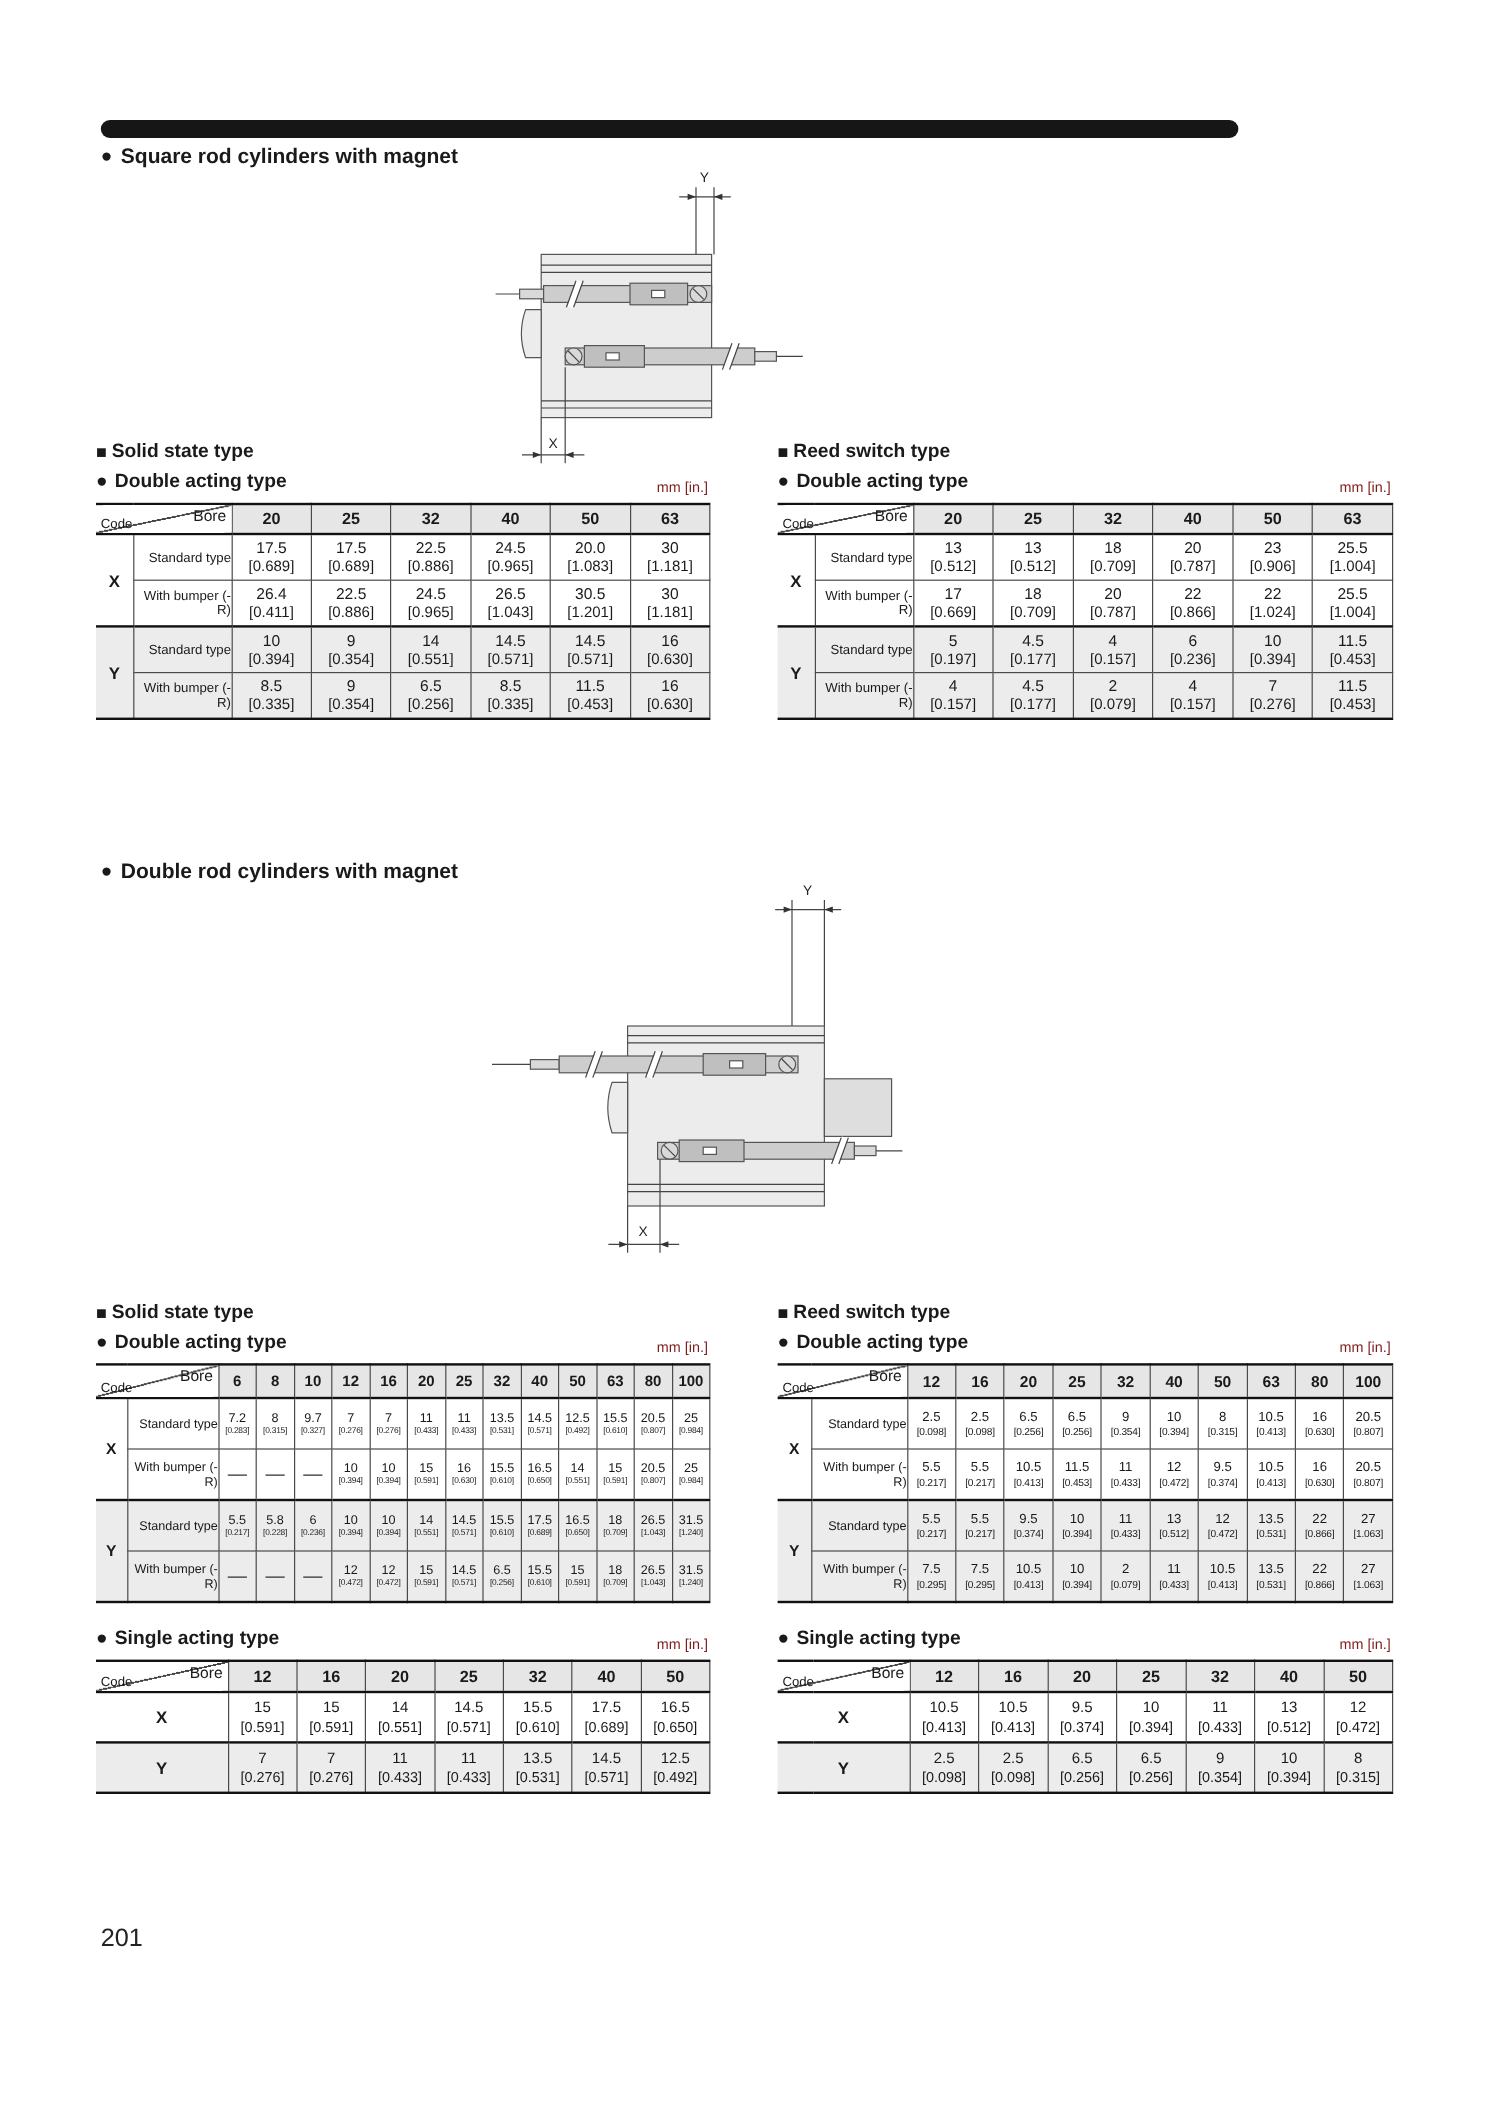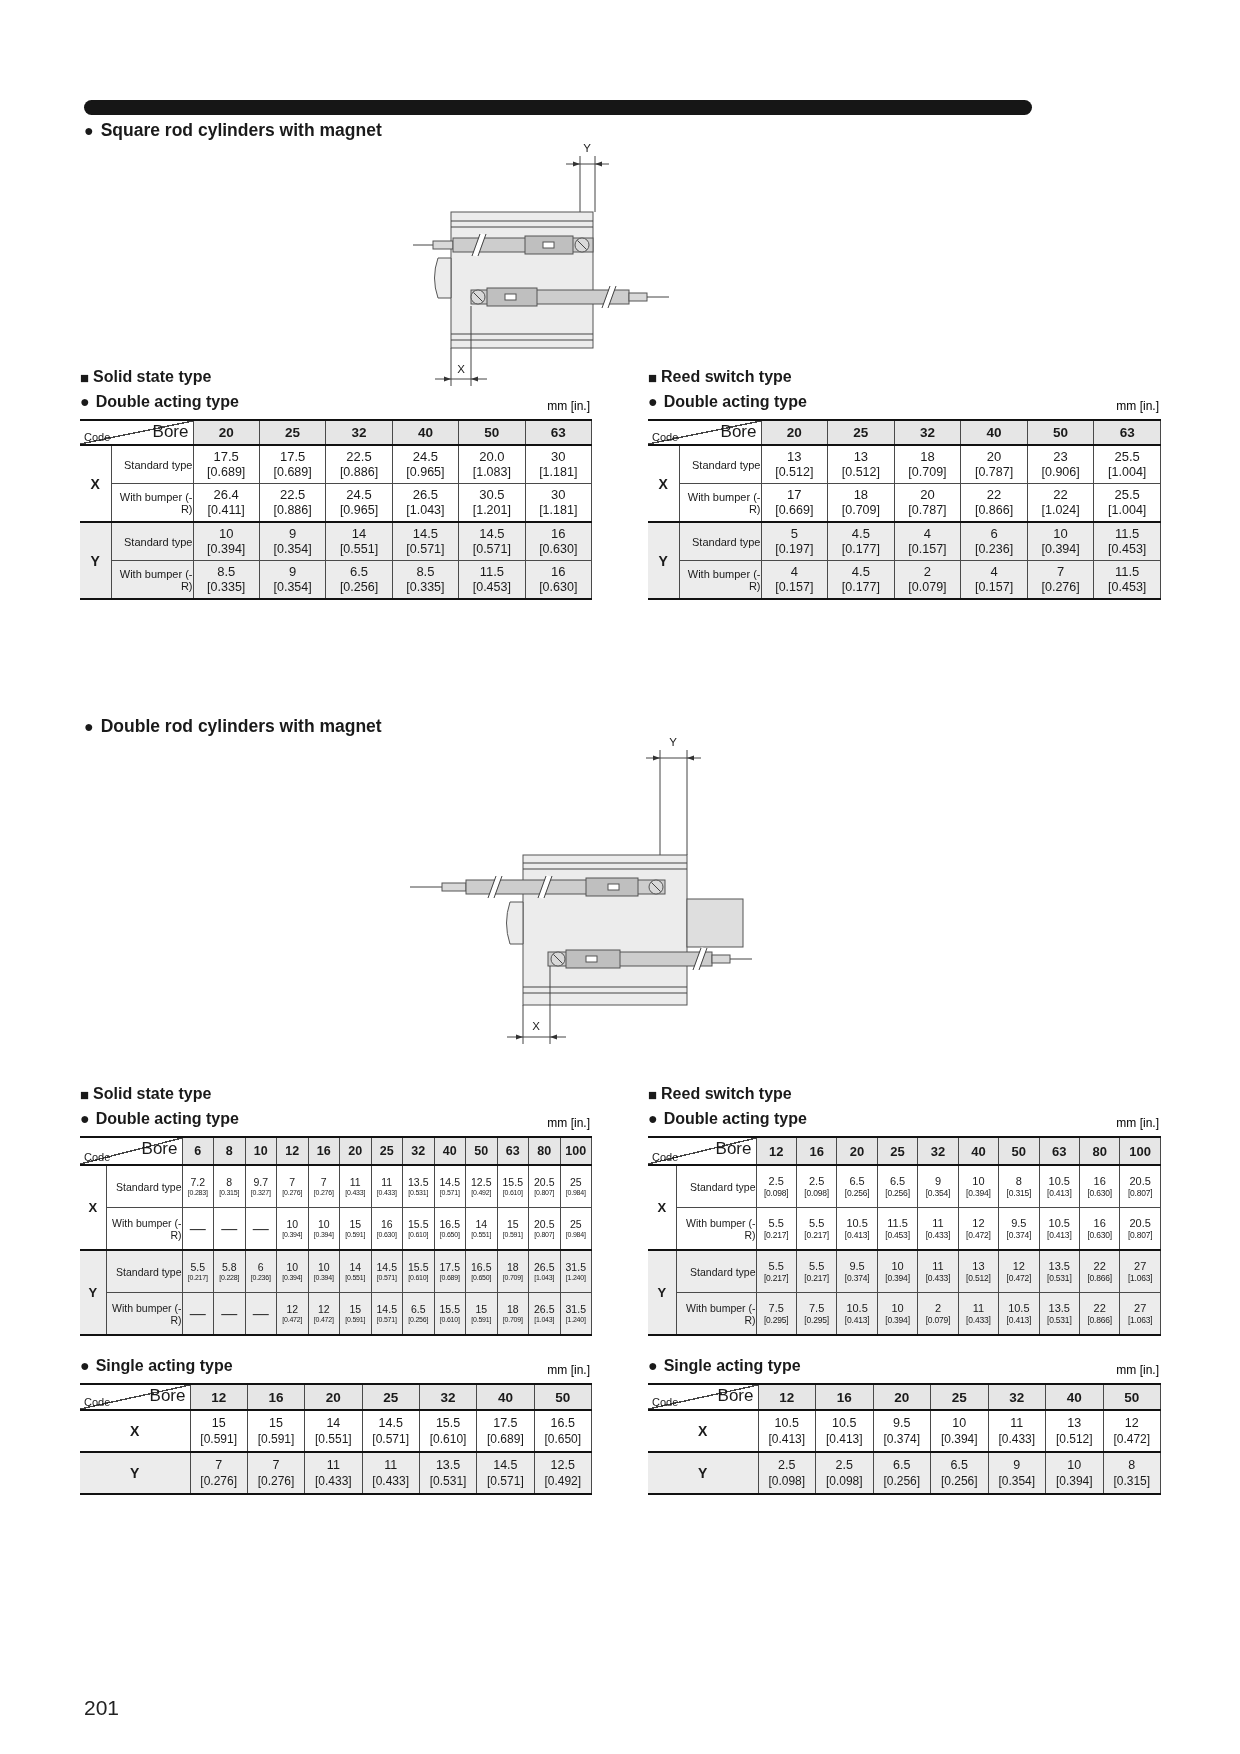--- a/index.html
+++ b/index.html
@@ -6,29 +6,29 @@
   body{width:1240px;height:1754px;position:relative;font-family:"Liberation Sans",sans-serif;color:#1a1a1a;}
   .abs{position:absolute;}
   .topbar{position:absolute;left:84px;top:100px;width:948px;height:15px;background:#161616;border-radius:8px;}
   .main-heading{position:absolute;display:flex;align-items:center;gap:7px;font-weight:bold;font-size:17.5px;}
   .b-circle{font-size:16px;line-height:1;}
   .b-square{font-size:15px;line-height:1;}
   .col-block{position:absolute;}
   .type-heading{display:flex;align-items:center;gap:4px;font-weight:bold;font-size:16px;margin-bottom:7px;}
   .acting-row{position:relative;margin-bottom:6px;height:20px;}
   .acting-heading{display:flex;align-items:center;gap:6px;font-weight:bold;font-size:16px;}
-  .unit{position:absolute;right:2px;bottom:0;font-size:12px;font-weight:normal;color:#000000;}
+  .unit{position:absolute;right:2px;bottom:0;font-size:12px;font-weight:normal;color:#7f1d1d;}
   table.tbl{border-collapse:collapse;table-layout:fixed;width:100%;border-top:2.5px solid #111;border-bottom:2.5px solid #111;}
   .tbl th,.tbl td{border:1px solid #4a4a4a;padding:0;text-align:center;vertical-align:middle;}
   .tbl tr>*:first-child{border-left:none;}
   .tbl thead th{background:#e6e6e6;border-bottom:2px solid #111;}
   .tbl th.corner{background:#fff;position:relative;font-weight:normal;
     background-image:linear-gradient(to bottom right,transparent calc(50% - 0.7px),#444 calc(50% - 0.7px),#444 calc(50% + 0.7px),transparent calc(50% + 0.7px));}
   .tbl th.corner .code{position:absolute;left:4px;bottom:1px;font-size:11px;}
-  .tbl th.corner .bore{position:absolute;right:4px;top:1px;font-size:17px;}
+  .tbl th.corner .bore{position:absolute;right:4px;top:1px;font-size:13px;}
   .tbl td.axis{font-weight:bold;background:#fff;}
   .tbl tr.shade td{background:#ececec;}
   .tbl td.rlabel{text-align:right;padding-left:4px;font-size:11px;background:#fff;}
   .tbl tr.shade td.rlabel,.tbl tr.shade td.axis{background:#ececec;}
   .tbl tbody tr.gstart td{border-top:2px solid #111;}
   .tbl td .mm{line-height:1.25;}
   .tbl td .in{line-height:1.2;}
   .tbl td.dash{color:#333;}
   
   .v6 col.c-code{width:31px}.v6 col.c-label{width:82px}
@@ -49,21 +49,21 @@
   .v10 tbody td{height:41px}
   .v10 td.axis{font-size:13px}
   .v10 td.rlabel{font-size:10.5px}
   .v10 td .mm{font-size:11px}.v10 td .in{font-size:8.5px;letter-spacing:-0.2px}
   
   .v7 col.c-code{width:30px}.v7 col.c-label{width:80px}
   .v7 thead th{height:24px;font-size:13.5px}
   .v7 tbody td{height:40px}
   .v7 td.axis{font-size:14px}
   .v7 td .mm{font-size:12.5px}.v7 td .in{font-size:12px}
-  .pagenum{position:absolute;left:84px;top:1696px;font-size:21px;color:#222;}
+  .pagenum{position:absolute;left:84px;top:1604px;font-size:21px;color:#222;}
   svg .ln{stroke:#444;stroke-width:1;fill:none;}
   svg .fillb{fill:#ececec;stroke:#555;}
   svg .rail{fill:#cdcdcd;stroke:#555;}
   svg .swbody{fill:#bfbfbf;stroke:#555;}
   svg .conn{fill:#d9d9d9;stroke:#555;}
   svg .scr{fill:#d9d9d9;stroke:#555;}
   svg .ind{fill:#fff;stroke:#555;}
   svg .wht{stroke:#fff;stroke-width:5;fill:none;}
   svg .arr{fill:#333;stroke:none;}
   svg text{font-family:"Liberation Sans",sans-serif;font-size:11.5px;fill:#222;}

